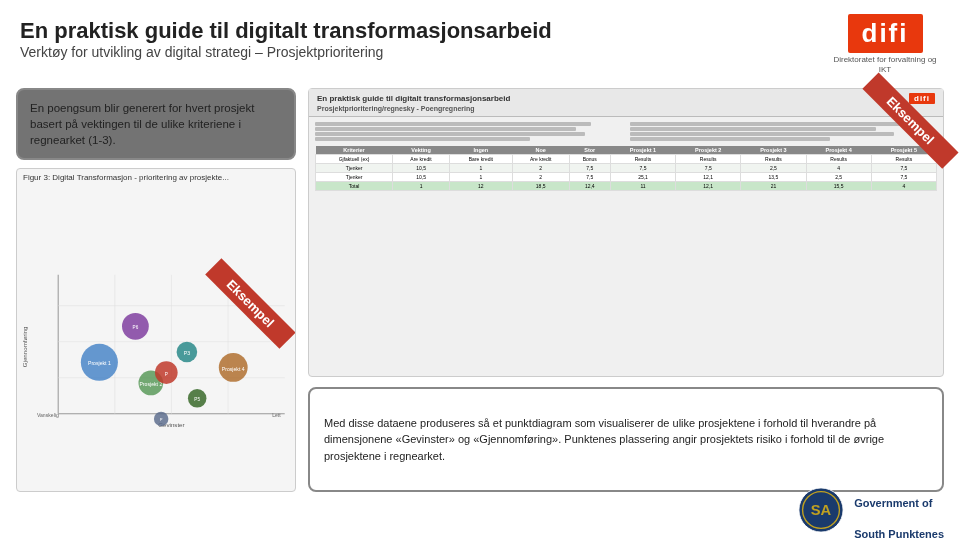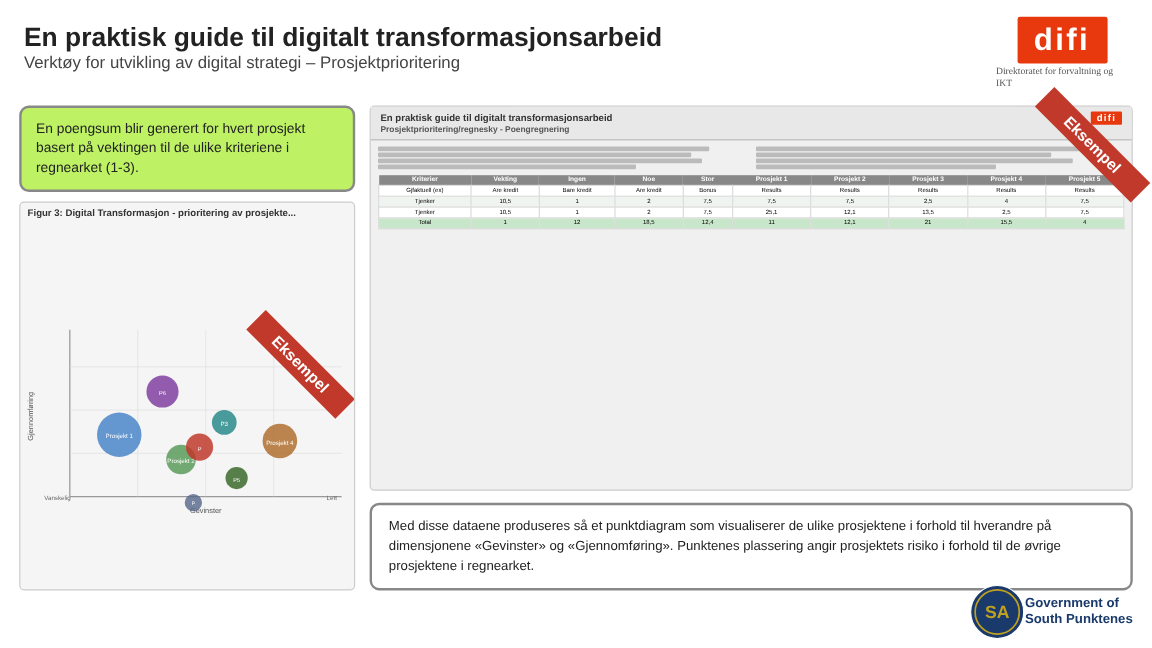--- a/index.html
+++ b/index.html
@@ -44,24 +44,24 @@
       color: white;
       font-size: 26px;
       font-weight: 900;
       padding: 4px 14px;
       letter-spacing: 2px;
       border-radius: 2px;
     }
     .difi-logo-text {
       font-size: 8px;
       color: #555;
+      text-align: center;
       margin-top: 2px;
       max-width: 110px;
       line-height: 1.2;
-      font-family: Liberation Serif, serif;
     }
 
     
     .content {
       display: flex;
       flex-direction: row;
       padding: 8px 16px 8px 16px;
       gap: 12px;
       height: 420px;
     }
@@ -70,21 +70,21 @@
     .left-col {
       display: flex;
       flex-direction: column;
       gap: 8px;
       width: 280px;
       flex-shrink: 0;
     }
 
     
     .bubble-topleft {
-      background: #bef264;
+      background: #737373;
       border: 2px solid #888;
       border-radius: 8px;
       padding: 10px 12px;
       font-size: 11.5px;
       color: #222;
       line-height: 1.4;
       position: relative;
       width: 100%;
     }
 
@@ -94,21 +94,21 @@
       border: 1px solid #ccc;
       border-radius: 4px;
       flex: 1;
       position: relative;
       overflow: hidden;
     }
     .figure-title {
       font-size: 8px;
       color: #333;
       padding: 4px 6px;
-      font-weight: bold;
+      font-weight: normal;
     }
 
     
     .right-col {
       display: flex;
       flex-direction: column;
       gap: 10px;
       flex: 1;
     }
 
@@ -160,54 +160,56 @@
     }
     .mini-table tr:nth-child(even) td { background: #f0f4f0; }
     .mini-table tr:nth-child(odd) td { background: #fff; }
     .mini-table tr.green td { background: #c8e6c9; }
 
     
     .bubble-bottom {
       background: #fff;
       border: 2px solid #888;
       border-radius: 8px;
-      padding: 10px 14px;
+      padding: 26px 14px;
       font-size: 11px;
       color: #222;
       line-height: 1.5;
       width: 100%;
     }
 
     
     .footer {
       position: absolute;
       bottom: 0;
       right: 0;
       width: 240px;
       height: 60px;
       display: flex;
       align-items: center;
       justify-content: flex-end;
       padding: 6px 16px;
+      gap: 10px;
     }
     .gov-logo {
       width: 46px;
       height: 46px;
       flex-shrink: 0;
     }
     .gov-text {
       display: flex;
       flex-direction: column;
       align-items: flex-start;
     }
     .gov-name {
       font-size: 11px;
       font-weight: bold;
       color: #1a3a6c;
       line-height: 1.2;
+      margin-top: 18px;
     }
 
     
     .chart-svg {
       width: 100%;
       height: 100%;
     }
 
     
     .preview-text-line {

